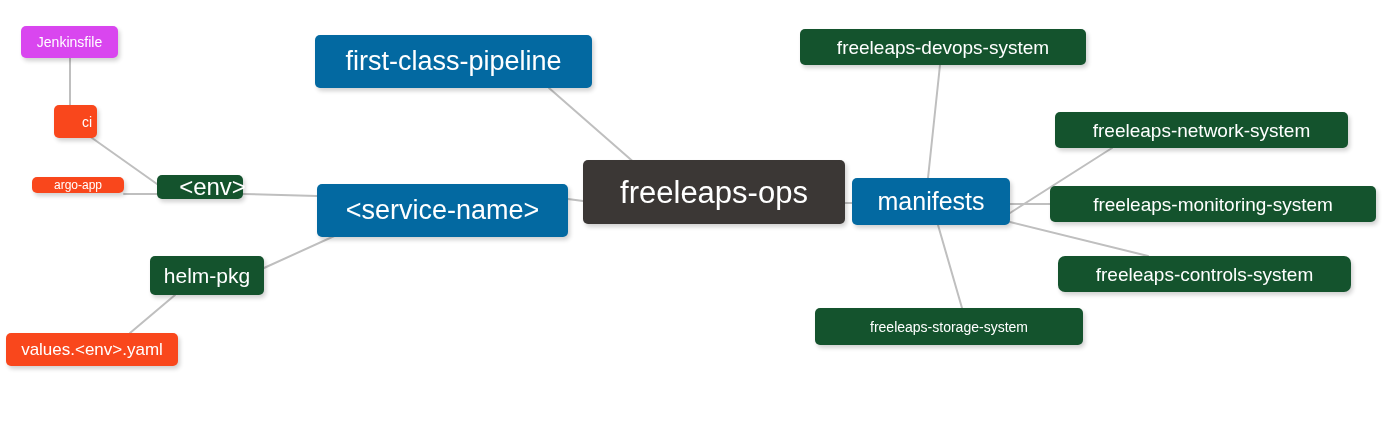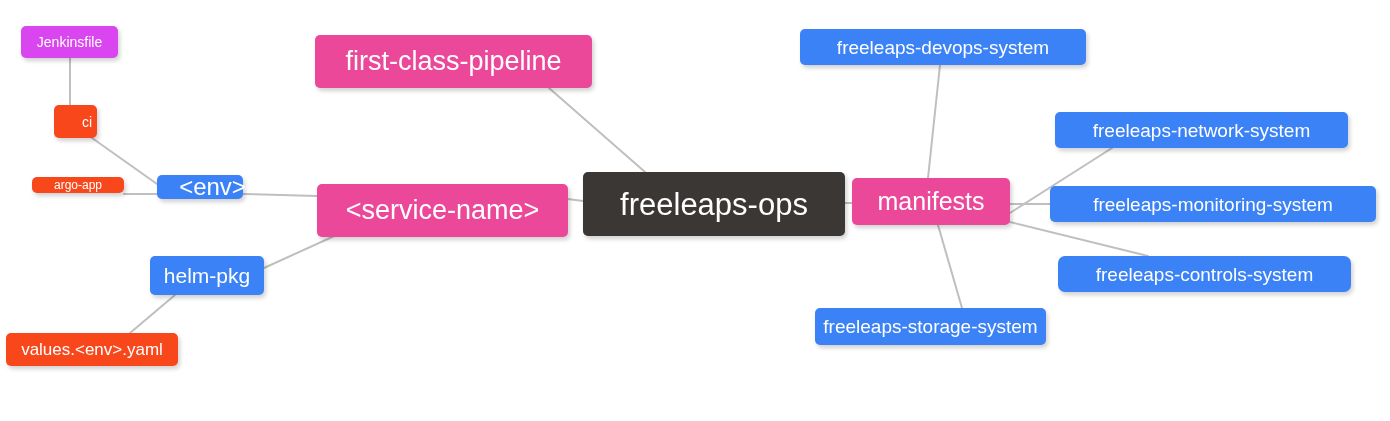--- a/index.html
+++ b/index.html
@@ -35,22 +35,22 @@
     color: #ffffff;
     border-radius: 5px;
     white-space: nowrap;
     line-height: 1;
     box-shadow: 2px 3px 4px rgba(0,0,0,0.18);
     letter-spacing: 0px;
     padding: 0 10px;
   }
   .n-orange  { background: #d946ef; }
   .n-red     { background: #f9471c; }
-  .n-green   { background: #3b82f6; }
-  .n-blue    { background: #ec4899; }
+  .n-green   { background: #14532d; }
+  .n-blue    { background: #0369a1; }
   .n-dark    { background: #3b3735; }
 </style>
 </head>
 <body>
 
 <div id="canvas">
   <svg id="edges" width="1390" height="421" viewBox="0 0 1390 421">
       <line x1="70" y1="58" x2="70" y2="105" stroke="#bfbfbf" stroke-width="2" stroke-linecap="round"></line>
       <line x1="85" y1="133" x2="157" y2="184" stroke="#bfbfbf" stroke-width="2" stroke-linecap="round"></line>
       <line x1="124" y1="194" x2="157" y2="194" stroke="#bfbfbf" stroke-width="2" stroke-linecap="round"></line>
@@ -68,21 +68,21 @@
     </svg>
   <div id="node-layer">
       <div class="node n-orange" style="left: 21px; top: 26px; width: 97px; height: 32px; font-size: 14px;">Jenkinsfile</div>
       <div class="node n-red" style="left: 54px; top: 105px; width: 31px; height: 33px; font-size: 14px; padding-left: 33px;">ci</div>
       <div class="node n-red" style="left: 32px; top: 177px; width: 92px; height: 16px; font-size: 12px;">argo-app</div>
       <div class="node n-green" style="left: 157px; top: 175px; width: 86px; height: 24px; font-size: 24px; padding-left: 35px;">&lt;env&gt;</div>
       <div class="node n-green" style="left: 150px; top: 256px; width: 114px; height: 39px; font-size: 21px;">helm-pkg</div>
       <div class="node n-red" style="left: 6px; top: 333px; width: 172px; height: 33px; font-size: 17px;">values.&lt;env&gt;.yaml</div>
       <div class="node n-blue" style="left: 315px; top: 35px; width: 277px; height: 53px; font-size: 27px;">first-class-pipeline</div>
       <div class="node n-blue" style="left: 317px; top: 184px; width: 251px; height: 53px; font-size: 27px;">&lt;service-name&gt;</div>
-      <div class="node n-dark" style="left: 583px; top: 172px; width: 262px; height: 64px; font-size: 31px;">freeleaps-ops</div>
+      <div class="node n-dark" style="left: 583px; top: 160px; width: 262px; height: 64px; font-size: 31px;">freeleaps-ops</div>
       <div class="node n-blue" style="left: 852px; top: 178px; width: 158px; height: 47px; font-size: 25px;">manifests</div>
       <div class="node n-green" style="left: 800px; top: 29px; width: 286px; height: 36px; font-size: 19px;">freeleaps-devops-system</div>
       <div class="node n-green" style="left: 1055px; top: 112px; width: 293px; height: 36px; font-size: 19px;">freeleaps-network-system</div>
       <div class="node n-green" style="left: 1050px; top: 186px; width: 326px; height: 36px; font-size: 19px;">freeleaps-monitoring-system</div>
       <div class="node n-green" style="left: 1058px; top: 256px; width: 293px; height: 36px; font-size: 19px; border-radius: 7px;">freeleaps-controls-system</div>
-      <div class="node n-green" style="left: 815px; top: 308px; width: 231px; height: 37px; font-size: 19px;">freeleaps-storage-system</div>
+      <div class="node n-green" style="left: 815px; top: 308px; width: 268px; height: 37px; font-size: 14px;">freeleaps-storage-system</div>
     </div>
 </div>
 
 </body></html>

